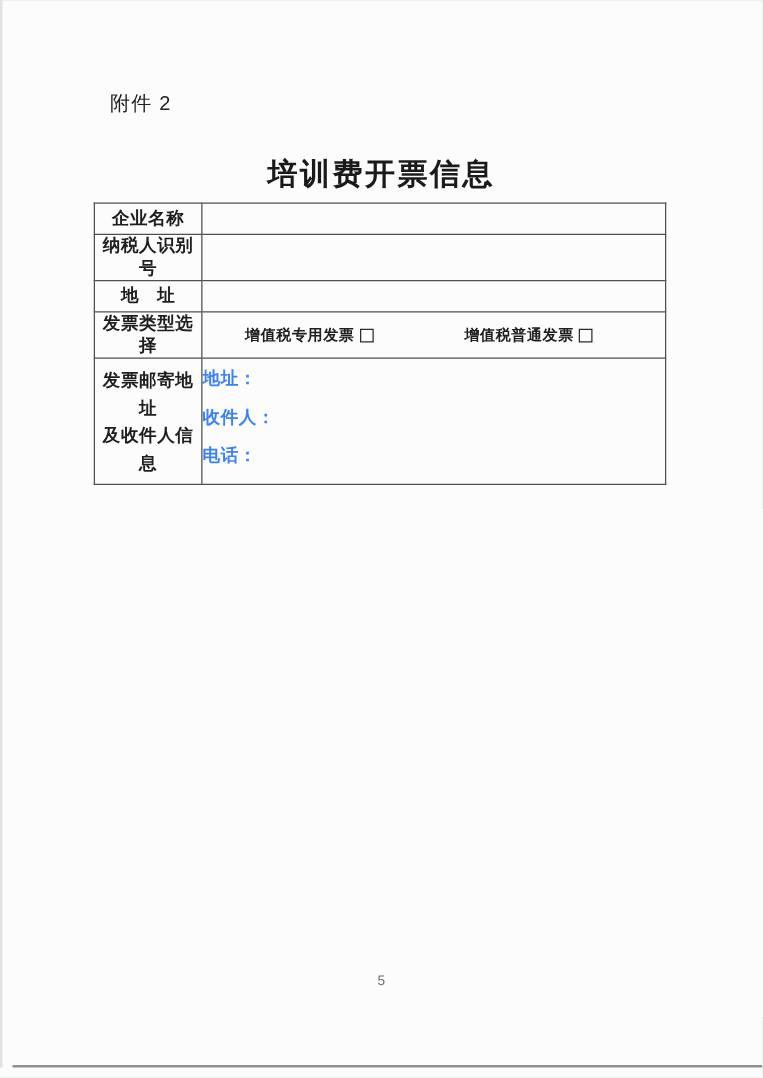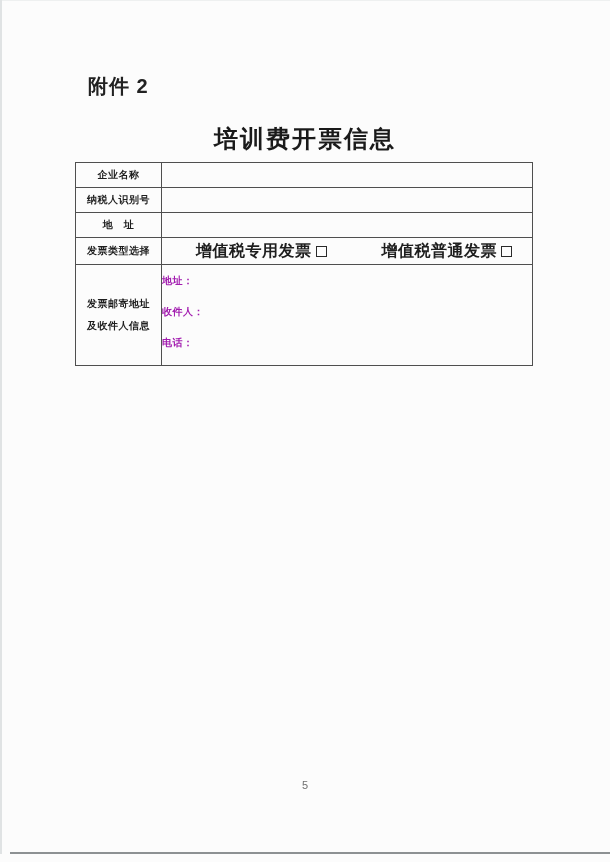--- a/index.html
+++ b/index.html
@@ -12,56 +12,56 @@
     color:#222;
     overflow:hidden;
   }
   
   .edge-left{position:absolute;left:0;top:0;width:2px;height:854px;background:#e0e3e4;}
   .edge-top{position:absolute;left:0;top:0;width:100%;height:1px;background:#eef0f0;}
   .edge-bottom{position:absolute;left:10px;right:0;top:852px;height:2px;background:#8d9193;}
 
   .attachment{
     position:absolute;left:88px;top:73px;
-    font-size:20px;font-weight:700;letter-spacing:1px;
+    font-size:16px;font-weight:400;letter-spacing:1px;
   }
   .title{
     position:absolute;left:0;top:123px;width:100%;
     margin:0;text-align:center;
     font-size:24px;font-weight:700;letter-spacing:2px;color:#1a1a1a;
   }
 
   table.form{
     position:absolute;left:75px;top:162px;
     width:458px;border-collapse:collapse;table-layout:fixed;
   }
   table.form td{border:1px solid #4f4f4f;padding:0;}
   col.c1{width:86px;}
   tr.r{height:25px;}
   tr.r-type{height:27px;}
   tr.r-mail{height:101px;}
   td.lbl{
-    text-align:center;font-size:10px;font-weight:600;
+    text-align:center;font-size:14px;font-weight:600;
     letter-spacing:0.5px;color:#1e1e1e;
   }
   td.val{background:transparent;}
   .typewrap{
     display:flex;align-items:center;
-    padding-left:34px;gap:55px;
-    font-size:16px;font-weight:600;color:#1e1e1e;
+    padding-left:34px;gap:73px;
+    font-size:12px;font-weight:600;color:#1e1e1e;
   }
   .opt{display:inline-flex;align-items:center;letter-spacing:0.5px;}
   .cb{
     width:11px;height:11px;box-sizing:border-box;
     border:1.5px solid #2a2a2a;margin-left:4px;display:inline-block;
     background:#fdfdfd;
   }
   .lbl2 div{line-height:22px;}
   td.mail-val{vertical-align:top;padding:3px 0 0 6px;}
-  .mfield{line-height:31px;font-size:10px;font-weight:600;letter-spacing:0.5px;color:#a21caf;}
+  .mfield{line-height:31px;font-size:14px;font-weight:600;letter-spacing:0.5px;color:#3b82f6;}
 
   .pageno{
     position:absolute;left:0;top:779px;width:100%;
     text-align:center;font-size:11px;color:#6f6f6f;
   }
 </style>
 </head>
 <body>
 
 <div class="page">

